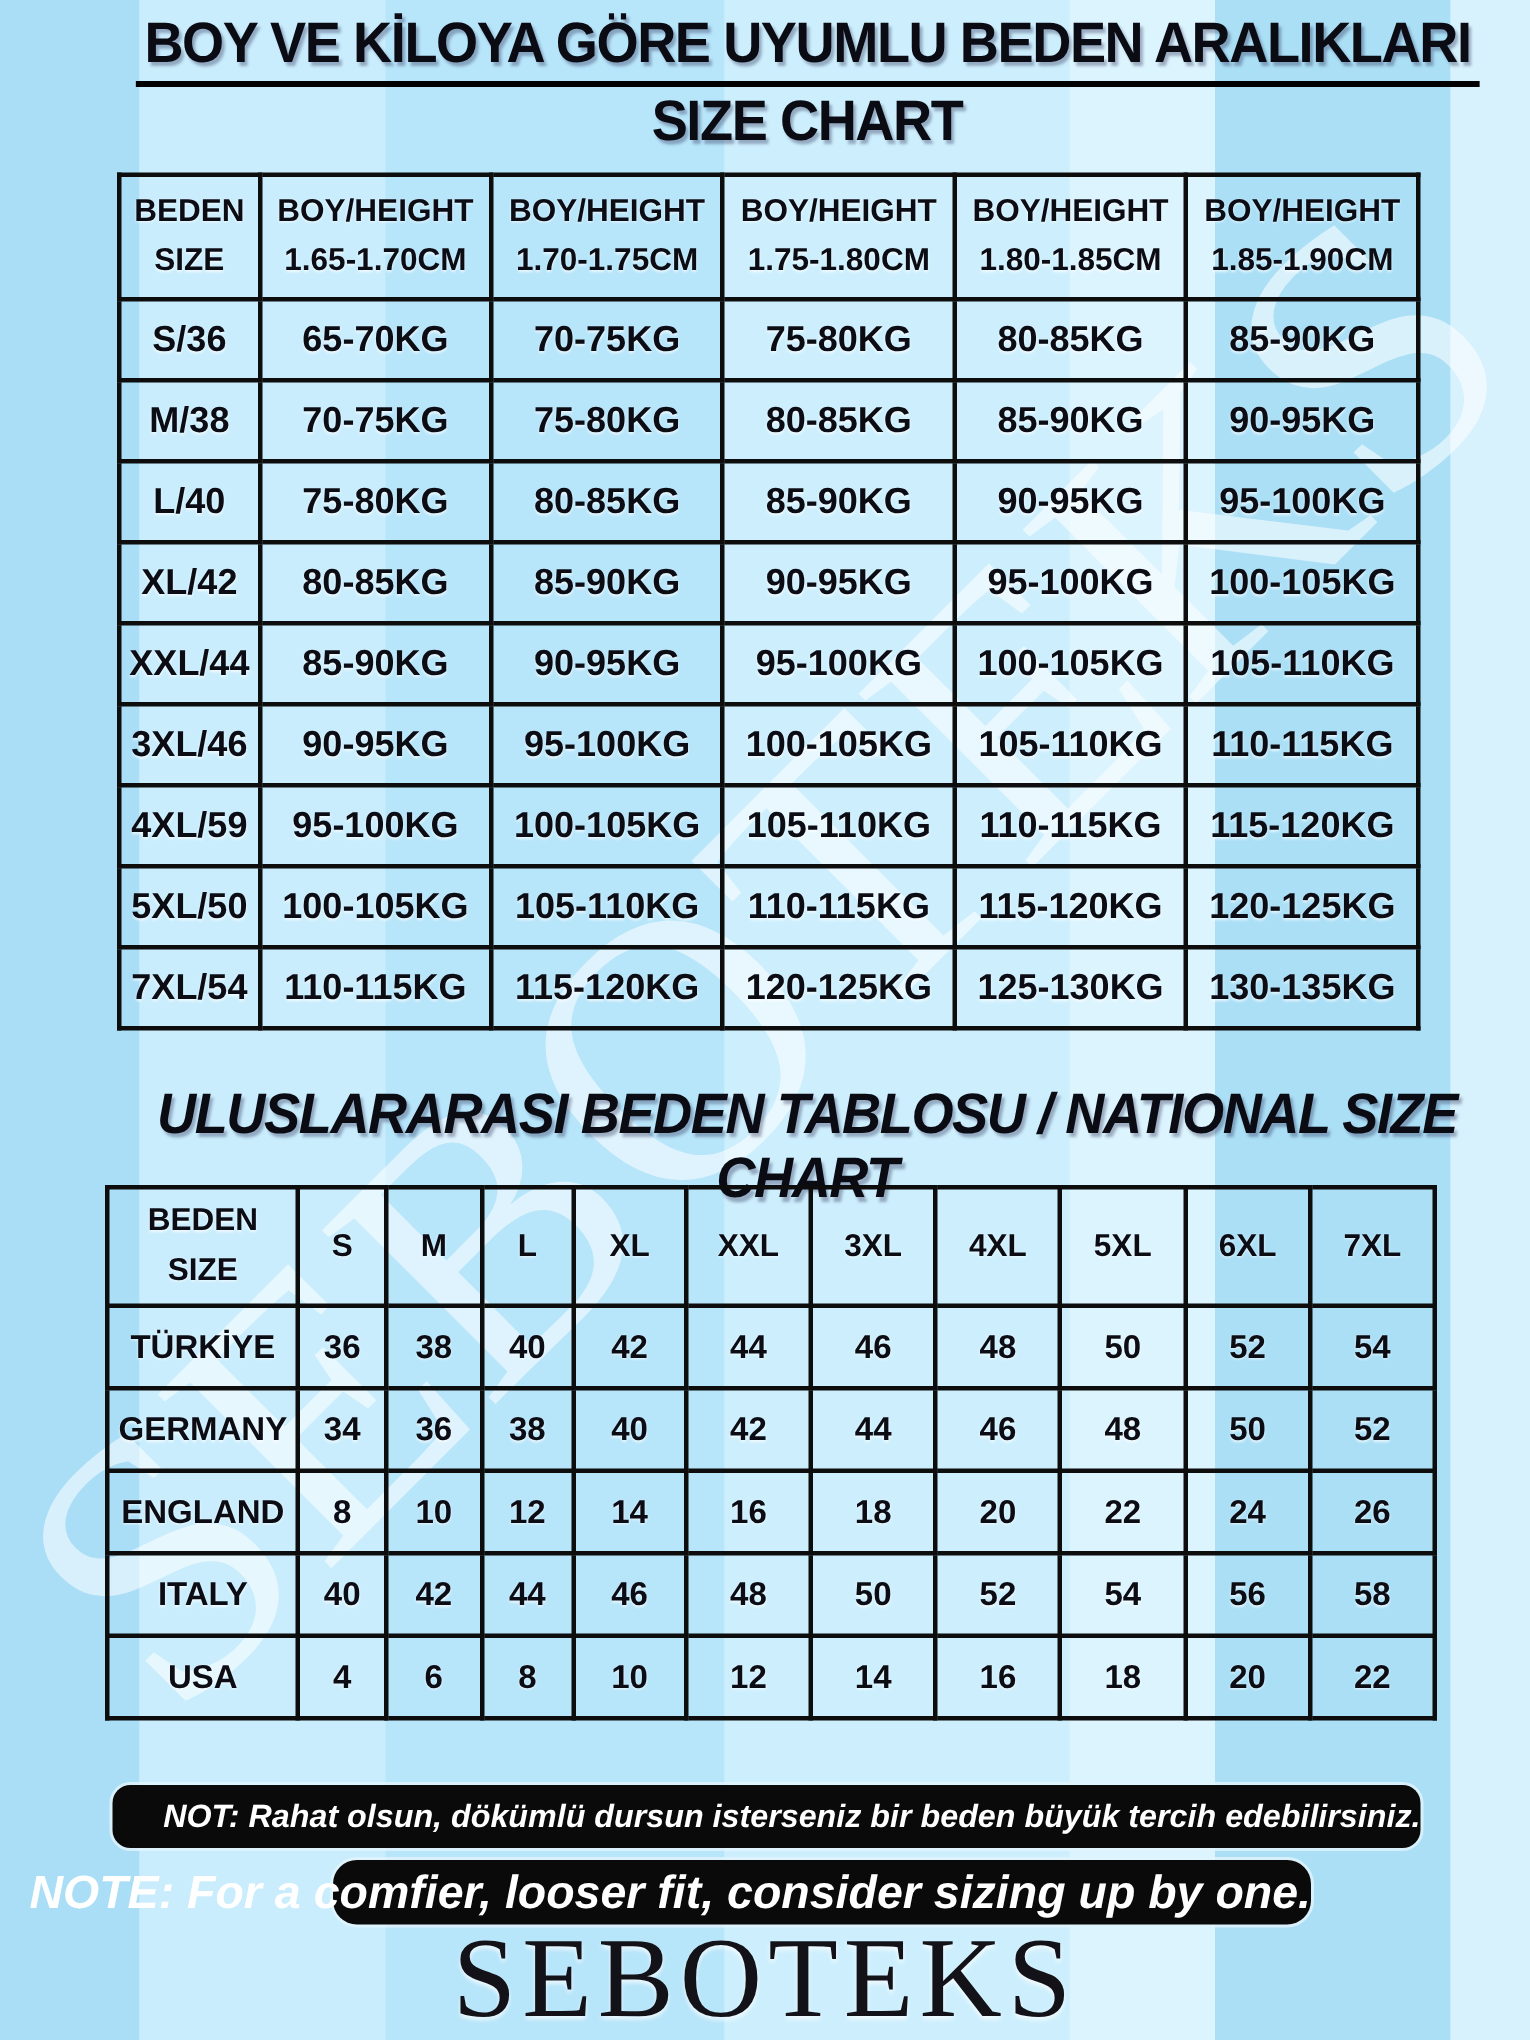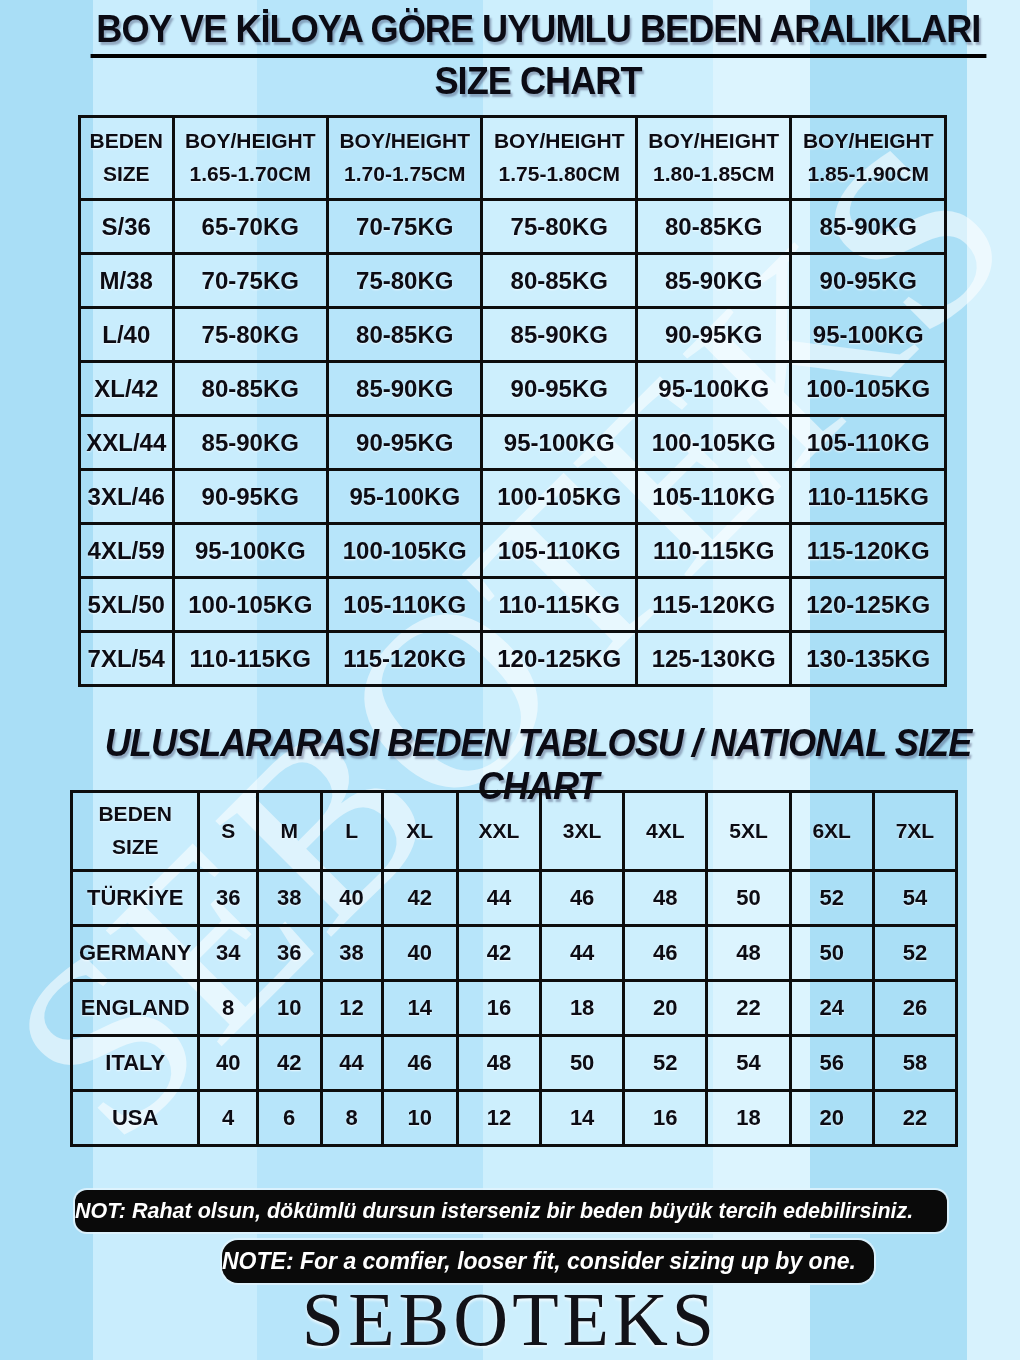--- a/index.html
+++ b/index.html
@@ -55,26 +55,26 @@
   .t1 th{height:80px;font-size:21px;line-height:1.55;}
   .t1 td{height:51px;font-size:24px;}
   .t2{left:70px;top:790px;width:888px;}
   .t2 th{height:76px;font-size:21px;line-height:1.55;}
   .t2 td{height:52px;font-size:22px;}
   .hline{display:block;}
 
   
   .pill{
     position:absolute;z-index:2;background:#0a0a0a;color:#fff;
-    display:flex;align-items:center;justify-content:flex-start;
+    display:flex;align-items:center;justify-content:flex-end;
     font-style:italic;font-weight:bold;white-space:nowrap;
     box-shadow:0 0 0 2px rgba(225,243,253,0.85);
   }
   .pill1{left:75px;top:1190px;width:872px;height:42px;border-radius:12px;font-size:21.5px;}
-  .pill2{left:182px;top:1240px;width:652px;height:43px;border-radius:16px;font-size:23px;margin-left:40px;}
+  .pill2{left:182px;top:1240px;width:652px;height:43px;border-radius:16px;font-size:31px;margin-left:40px;}
 
   
   .brand{
     position:absolute;z-index:2;top:1276px;width:100%;text-align:center;
     font-family:"Liberation Serif",serif;font-size:76px;font-weight:400;
     letter-spacing:4px;color:#121218;
     text-shadow:0 2px 3px rgba(255,255,255,0.8);
   }
 </style>
 </head>

